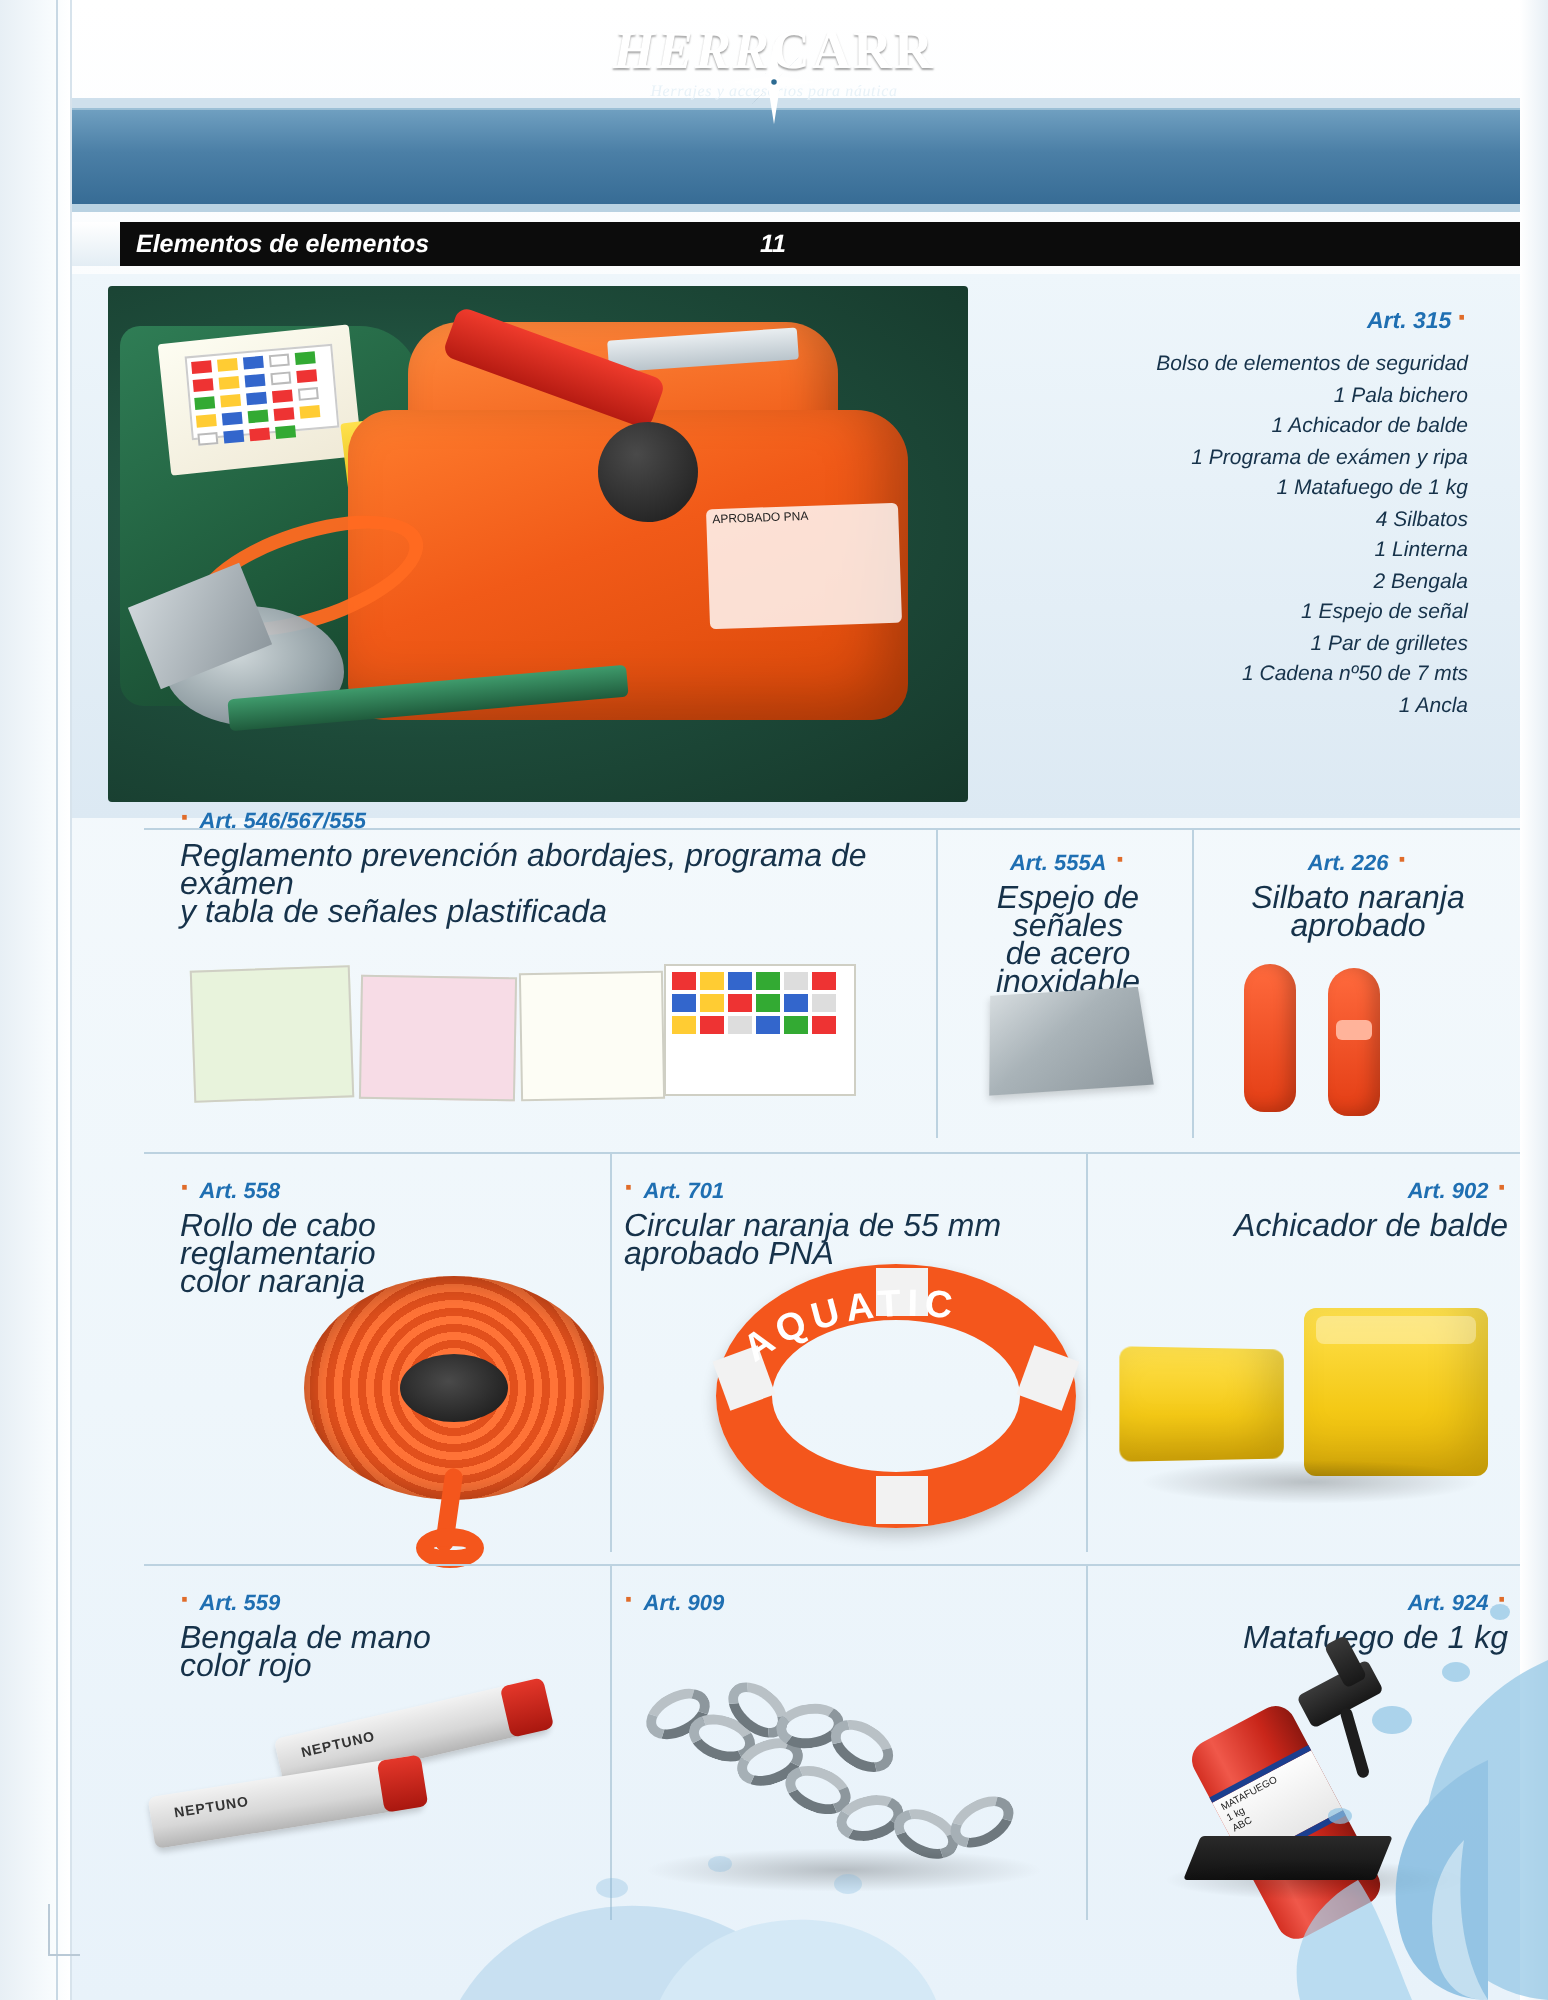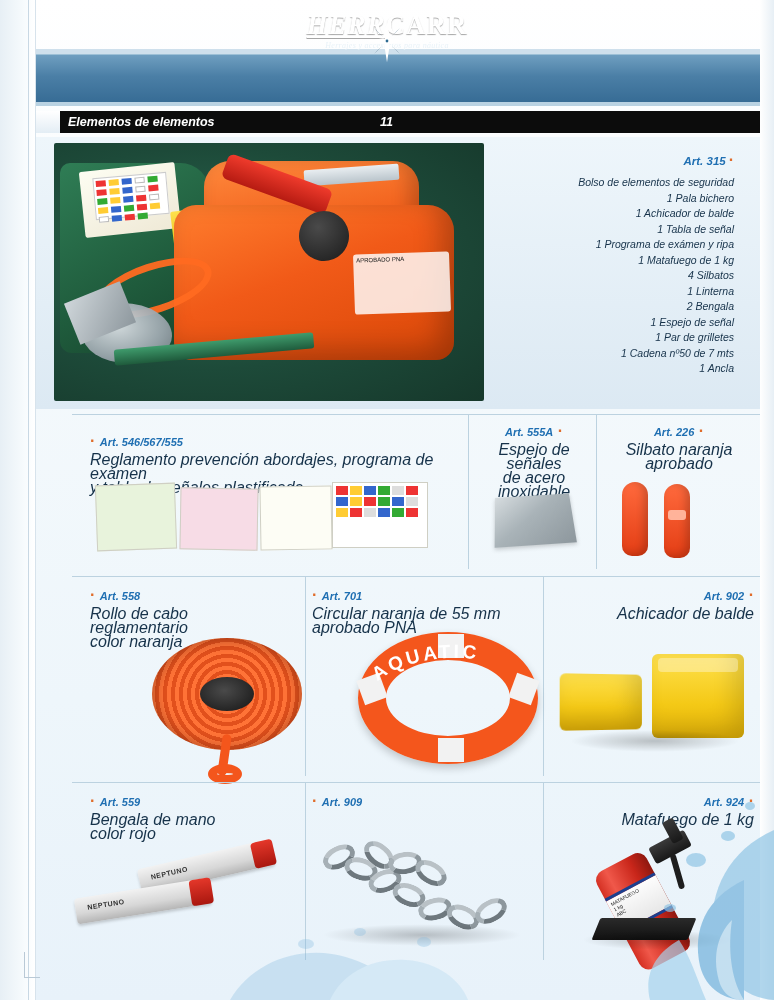--- a/index.html
+++ b/index.html
@@ -69,21 +69,21 @@
     z-index: 5;
   }
   .brand-name {
     font-family: "Liberation Serif", serif;
     color: #ffffff;
     font-size: 27px;
     letter-spacing: 1px;
     line-height: 30px;
     text-shadow: 0 1px 1px rgba(0,0,0,.35);
   }
-  .brand-name .b1 { font-weight: bold; font-style: italic; text-decoration: underline; }
+  .brand-name .b1 { font-weight: bold; font-style: italic; }
   .brand-name .b2 { font-weight: bold; }
   .brand-tag {
     font-family: "Liberation Serif", serif;
     font-style: italic;
     color: #e8f2f8;
     font-size: 8px;
     letter-spacing: .3px;
     margin-top: 1px;
   }
   #compass {
@@ -523,38 +523,37 @@
       <div class="pna-label">APROBADO PNA</div>
     </div>
 
     <div id="hero-caption">
       <div>
         <span class="art-code-blue">Art. 315</span><span class="dot-lead">·</span>
       </div>
       <div class="hero-line first">Bolso de elementos de seguridad</div>
       <div class="hero-line">1 Pala bichero</div>
       <div class="hero-line">1 Achicador de balde</div>
-      <div class="hero-line">1 Tabla de señal</div>
       <div class="hero-line">1 Programa de exámen y ripa</div>
       <div class="hero-line">1 Matafuego de 1 kg</div>
       <div class="hero-line">4 Silbatos</div>
       <div class="hero-line">1 Linterna</div>
       <div class="hero-line">2 Bengala</div>
       <div class="hero-line">1 Espejo de señal</div>
       <div class="hero-line">1 Par de grilletes</div>
       <div class="hero-line">1 Cadena nº50 de 7 mts</div>
       <div class="hero-line">1 Ancla</div>
     </div>
   </div>
 
   <div class="row-sep" style="top:414px;"></div>
   <div class="col-sep" style="left:468px; top:414px; height:155px;"></div>
   <div class="col-sep" style="left:596px; top:414px; height:155px;"></div>
 
-  <div class="cell-title" style="left:90px; top:432px; width:350px;">
+  <div class="cell-title" style="left:90px; top:401px; width:350px;">
     <div>
       <span class="art-bullet">·</span>
       <span class="art-label">Art. 546/567/555</span>
     </div>
     <div class="desc" style="white-space:pre-line">Reglamento prevención abordajes, programa de exámen
 y tabla de señales plastificada</div>
   </div>
 
   <div class="cell-title" style="left:478px; top:422px; width:112px; text-align:center;">
     <div>

